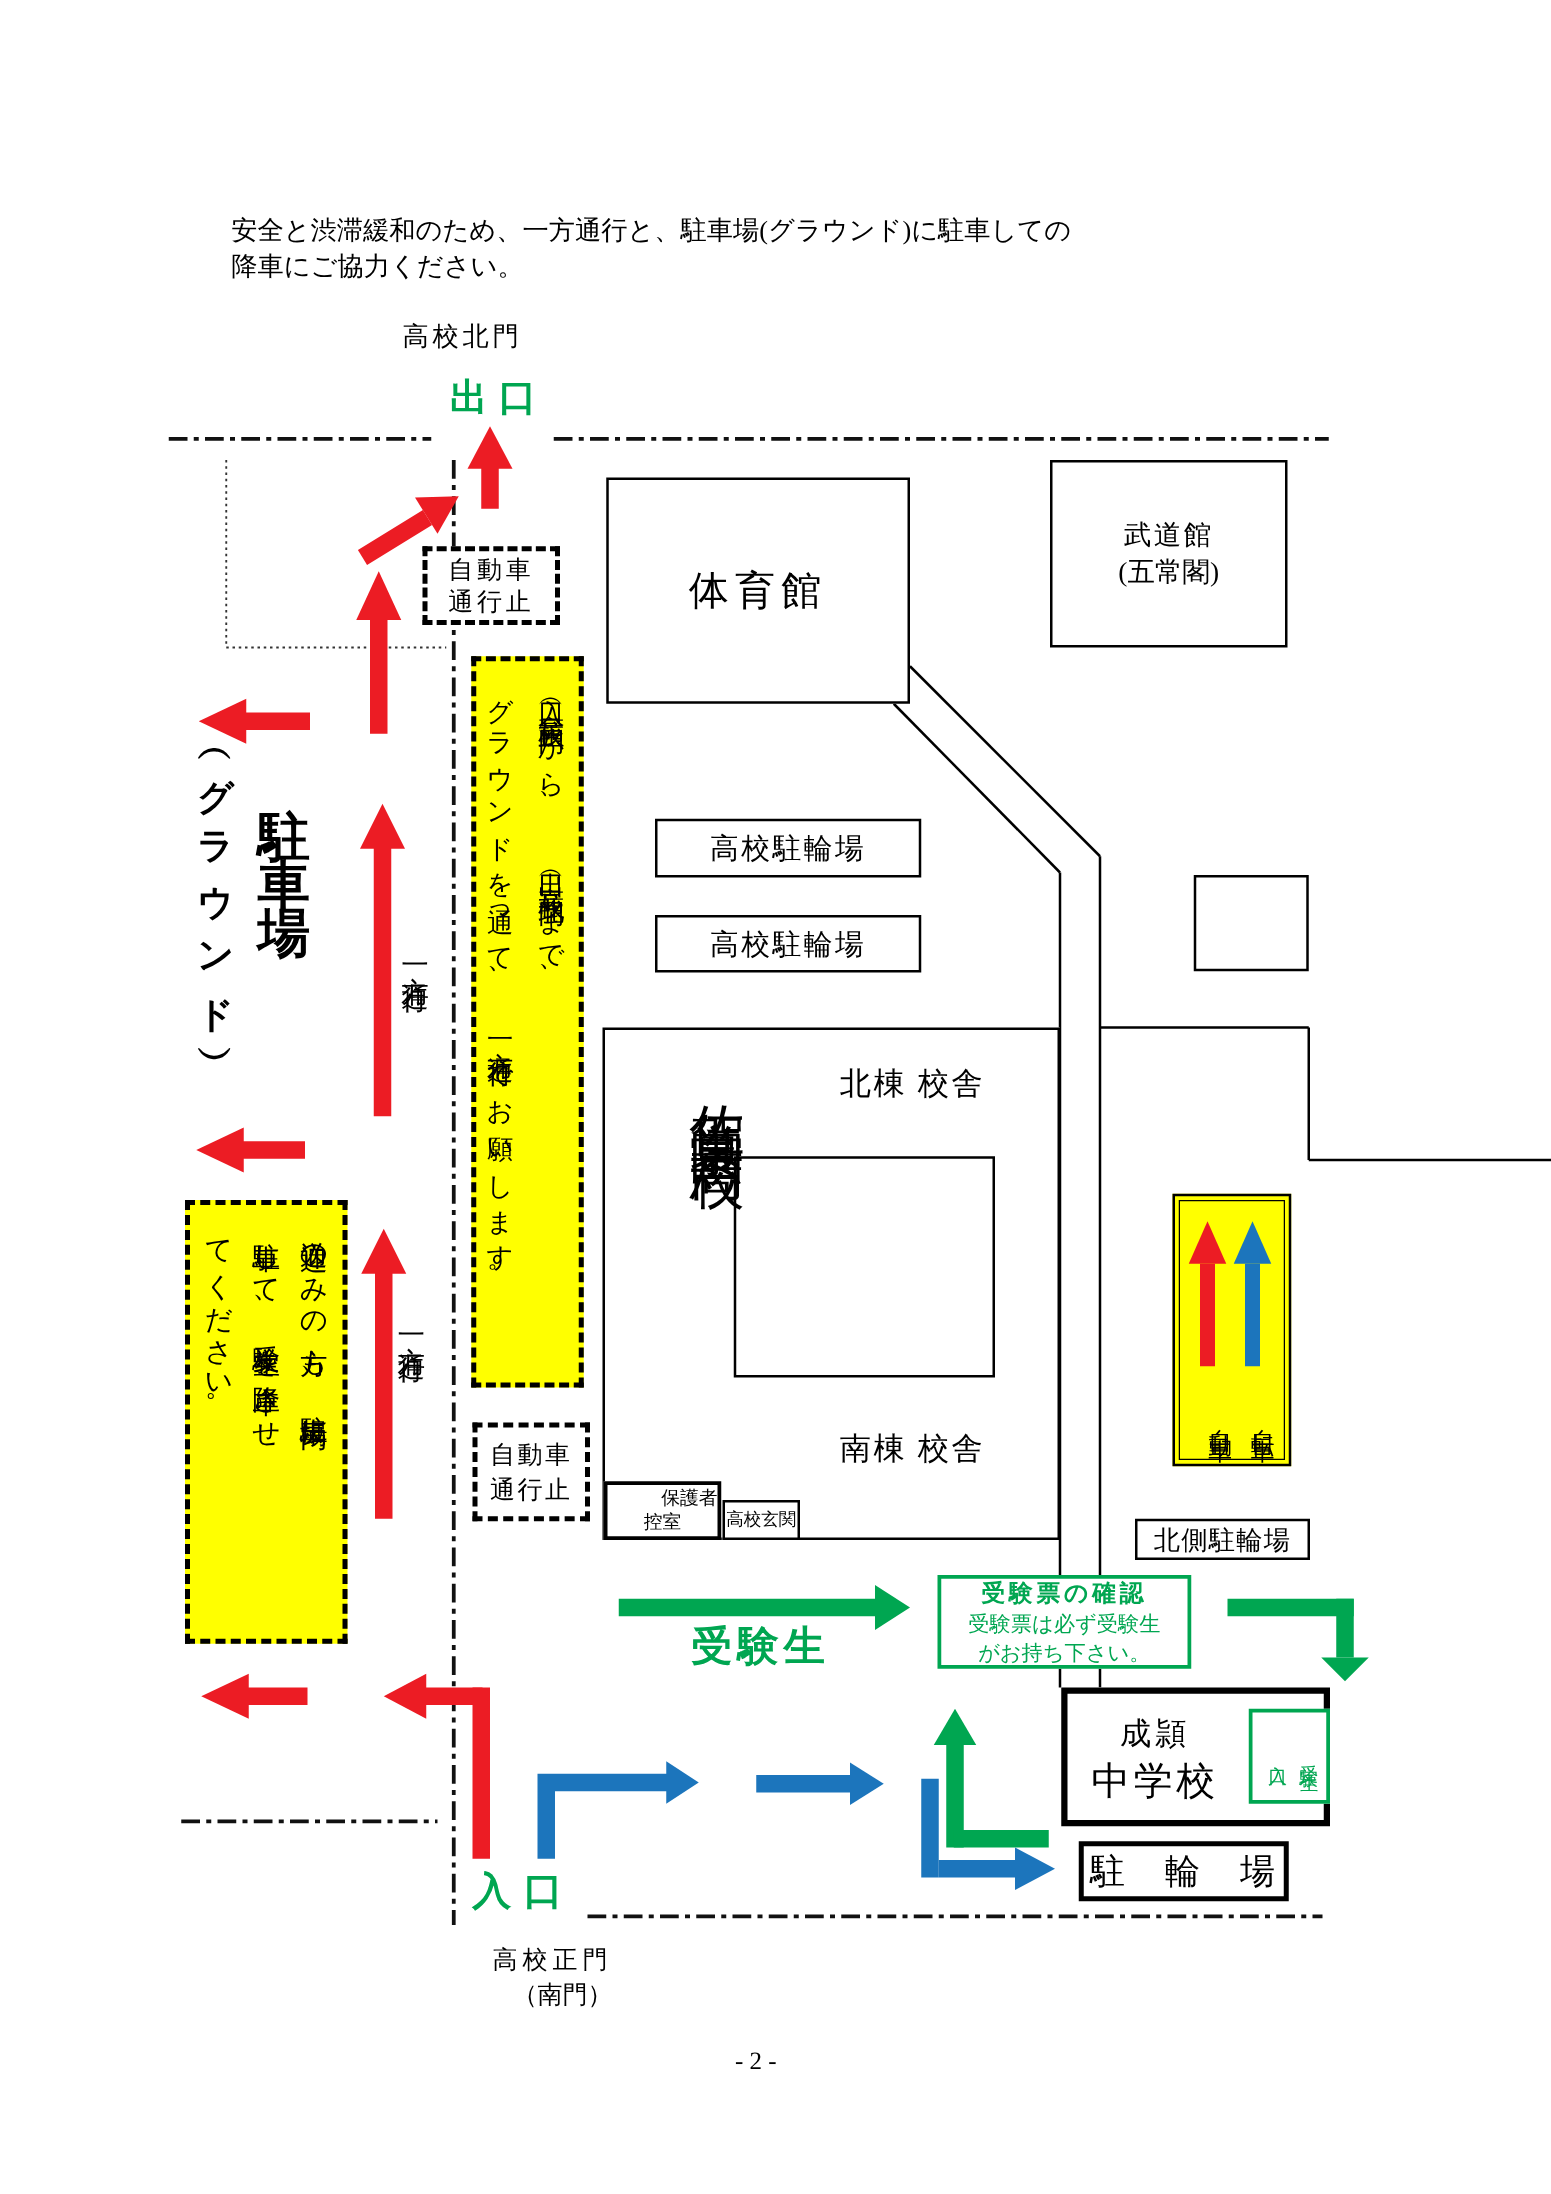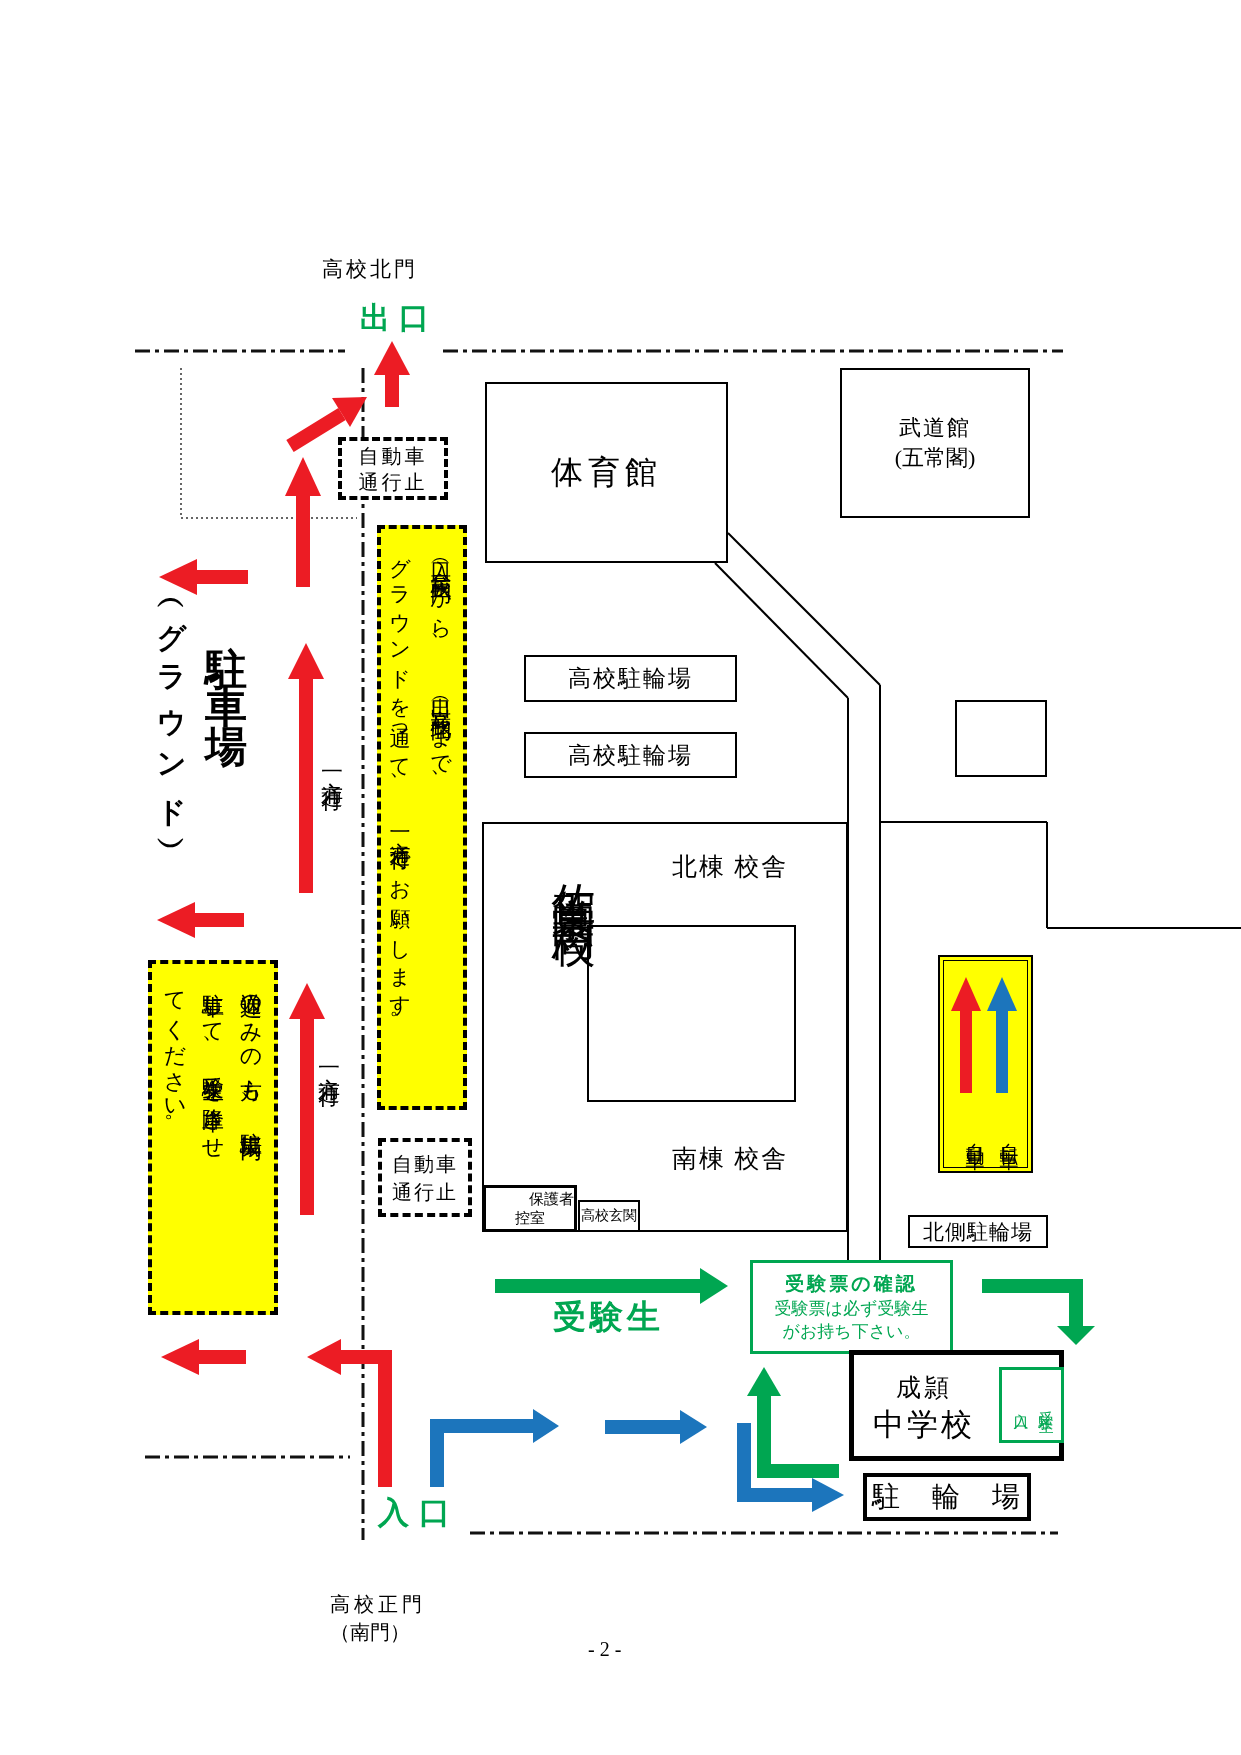--- a/index.html
+++ b/index.html
@@ -80,21 +80,21 @@
     <div style="font-size:15px;line-height:19px;">控室</div>
   </div>
   <div class="box" style="left:578px;top:1200px;width:62px;height:32px;">
     <div style="font-size:14px;">高校玄関</div>
   </div>
 
   <div class="box" style="left:908px;top:1215px;width:140px;height:33px;">
     <div style="font-size:21px;letter-spacing:1px;">北側駐輪場</div>
   </div>
 
-  <div class="box" style="left:750px;top:1260px;width:203px;height:94px;border:3px solid #00A651;">
+  <div class="box" style="left:750px;top:1260px;width:203px;height:75px;border:3px solid #00A651;">
     <div class="green" style="font-size:19px;letter-spacing:3px;">受験票の確認</div>
     <div class="green" style="font-size:17px;font-weight:normal;color:#00A651;">受験票は必ず受験生</div>
     <div class="green" style="font-size:17px;font-weight:normal;color:#00A651;">がお持ち下さい。</div>
   </div>
 
   <div class="box" style="left:849px;top:1350px;width:215px;height:111px;border-width:5px;justify-content:center;align-items:flex-start;">
     <div style="width:140px;text-align:center;font-size:25px;line-height:37px;letter-spacing:3px;">成頴</div>
     <div style="width:140px;text-align:center;font-size:31px;line-height:37px;letter-spacing:3px;">中学校</div>
     <div class="vcols" style="left:145px;top:12px;width:65px;height:76px;border:3px solid #00A651;background:#fff;padding:3px;text-align:center;font-size:15px;line-height:25px;letter-spacing:4px;color:#00A651;">
       <div>受験生</div>
@@ -209,33 +209,35 @@
           <polygon points="1076,1345 1057,1326 1095,1326"></polygon>
         </g>
       <g>
           <rect x="757" y="1394" width="14" height="84"></rect>
           <rect x="763" y="1464" width="76" height="14"></rect>
           <polygon points="764,1367 747,1396 781,1396"></polygon>
         </g>
     </g>
   </svg>
 
+  <div class="txt sub" style="left:185px;top:170px;width:780px;white-space:pre-line;">安全と渋滞緩和のため、一方通行と、駐車場(グラウンド)に駐車しての
+降車にご協力ください。</div>
 
   <div class="txt" style="left:322px;top:255px;font-size:21px;letter-spacing:3px;">高校北門</div>
   <div class="txt green" style="left:360px;top:298px;font-size:30px;letter-spacing:9px;">出口</div>
 
   <div class="txt vtext" style="left:198px;top:612px;font-size:42px;font-weight:bold;letter-spacing:40px;">駐車場</div>
   <div class="txt vtext" style="left:152px;top:590px;font-size:29px;font-weight:bold;letter-spacing:11px;">（グラウンド）</div>
 
   <div class="txt vtext" style="left:317px;top:760px;font-size:22px;letter-spacing:4px;">一方通行</div>
   <div class="txt vtext" style="left:314px;top:1056px;font-size:22px;letter-spacing:4px;">一方通行</div>
 
   <div class="txt green" style="left:553px;top:1295px;font-size:33px;letter-spacing:4px;">受験生</div>
   <div class="txt green" style="left:378px;top:1492px;font-size:31px;letter-spacing:10px;">入口</div>
 
-  <div class="txt" style="left:330px;top:1554px;width:170px;text-align:left;font-size:20px;line-height:28px;white-space:normal;margin-top:36px;">
+  <div class="txt" style="left:320px;top:1554px;width:170px;text-align:right;font-size:20px;line-height:28px;white-space:normal;">
     <div style="letter-spacing:4px;">高校正門</div>
     <div>（南門）</div>
   </div>
 
   <div class="txt" style="left:588px;top:1638px;font-size:20px;">- 2 -</div>
 
 </div>
 
 </body></html>

